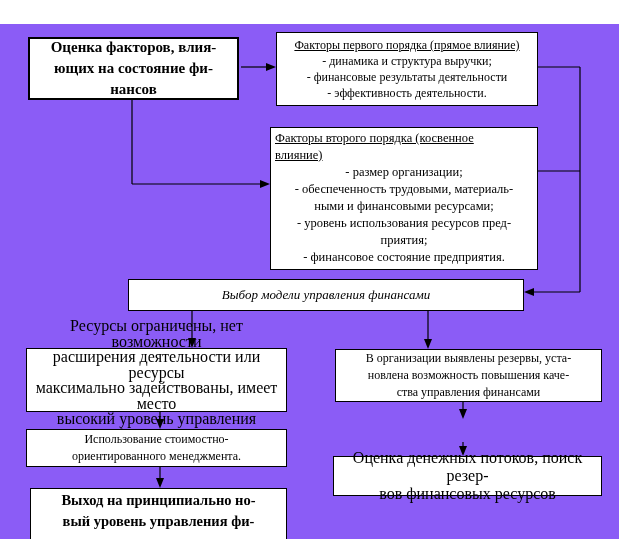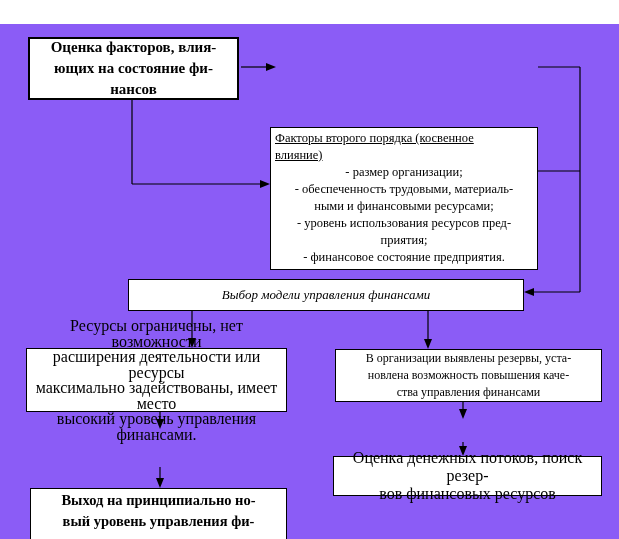--- a/index.html
+++ b/index.html
@@ -100,39 +100,47 @@
 </style>
 </head>
 <body>
 
 <div id="stage">
 
   <div class="box" id="assessment">Оценка факторов, влия-
 ющих на состояние фи-
 нансов</div>
 
+  <div class="box" id="first-order">
+    <div class="u">Факторы первого порядка (прямое влияние)</div>
+    <div>- динамика и структура выручки;</div>
+    <div>- финансовые результаты деятельности</div>
+    <div>- эффективность деятельности.</div>
+  </div>
 
   <div class="box" id="second-order">
     <div class="u so-title">Факторы второго порядка (косвенное
 влияние)</div>
     <div>- размер организации;</div>
     <div>- обеспеченность трудовыми, материаль-
 ными и финансовыми ресурсами;</div>
     <div>- уровень использования ресурсов пред-
 приятия;</div>
     <div>- финансовое состояние предприятия.</div>
   </div>
 
   <div class="box" id="model-choice">Выбор модели управления финансами</div>
 
   <div class="box" id="left-condition">Ресурсы ограничены, нет возможности
 расширения деятельности или ресурсы
 максимально задействованы, имеет место
 высокий уровень управления финансами.</div>
 
+  <div class="box" id="value-management">Использование стоимостно-
+ориентированного менеджмента.</div>
 
   <div class="box" id="new-level">Выход на принципиально но-
 вый уровень управления фи-
 нансов</div>
 
   <div class="box" id="right-condition">В организации выявлены резервы, уста-
 новлена возможность повышения каче-
 ства управления финансами</div>
 
 

